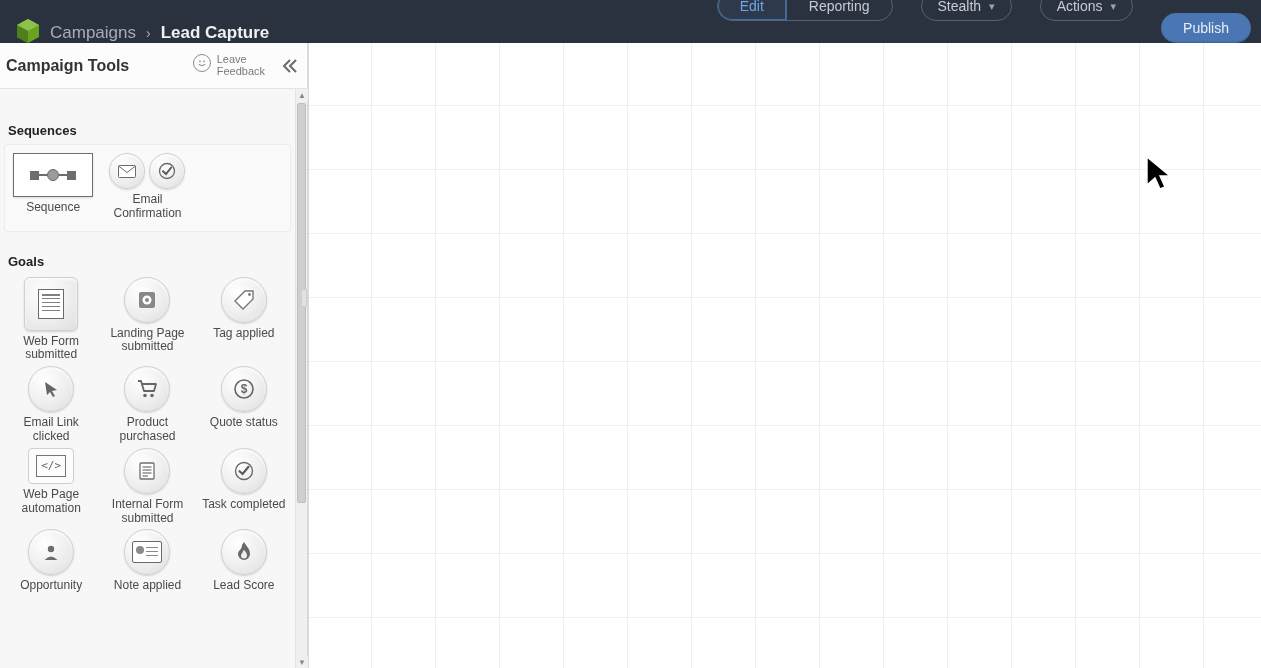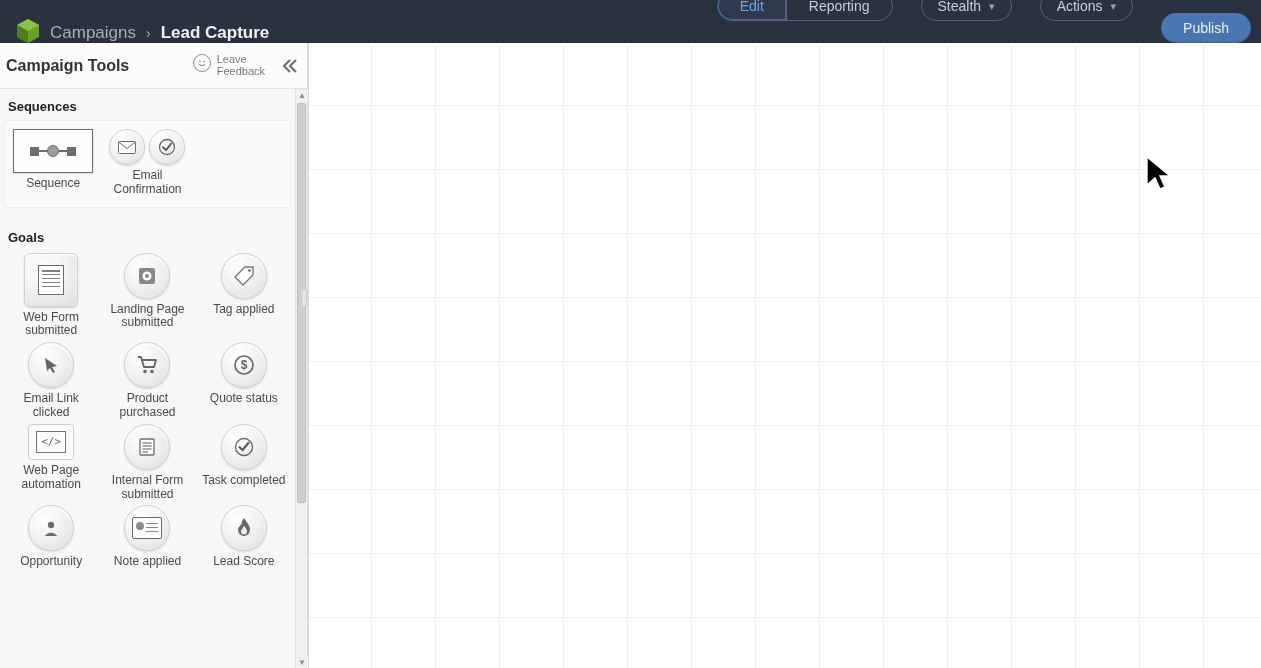--- a/index.html
+++ b/index.html
@@ -65,21 +65,21 @@
     background:#f0f0f0; border-left:1px solid #e3e3e3;
   }
   .sb-scroll-up, .sb-scroll-down{
     position:absolute; left:0; width:12px; height:12px; background:#f0f0f0;
     display:flex; align-items:center; justify-content:center; color:#888; font-size:8px;
   }
   .sb-scroll-up{ top:0;} .sb-scroll-down{ bottom:0;}
   .sb-thumb{ position:absolute; left:1px; width:9px; top:14px; height:400px; background:#cfcfcf; border:1px solid #bdbdbd; border-radius:2px;}
   .sb-grip{ position:absolute; right:0; top:200px; width:6px; height:18px; background:#e2e2e2; border:1px solid #cfcfcf; border-radius:2px 0 0 2px;}
   .sb-content{ position:absolute; left:0; right:12px; top:0; bottom:0; overflow:hidden; padding:2px 4px 8px 4px;}
-  .section-title{ font-size:13px; font-weight:bold; color:#222; padding:8px 4px 6px 4px;}
+  .section-title{ font-size:13px; font-weight:bold; color:#222; padding:8px 4px 6px 4px;margin-top:24px;}
   
   .section-box{ background:#fafafa; border:1px solid #ededed; border-radius:3px; padding:6px 2px 8px 2px;}
   .tool-grid{ display:grid; grid-template-columns: repeat(3, 1fr); gap:0 2px; }
   .tool{
     display:flex; flex-direction:column; align-items:center;
     font-size:12px; color:#4a4a4a; text-align:center; cursor:grab;
     padding:2px 0;
   }
   .tool .tlabel{ margin-top:4px; line-height:1.15; max-width:84px;}
   .tool-icon-round{

